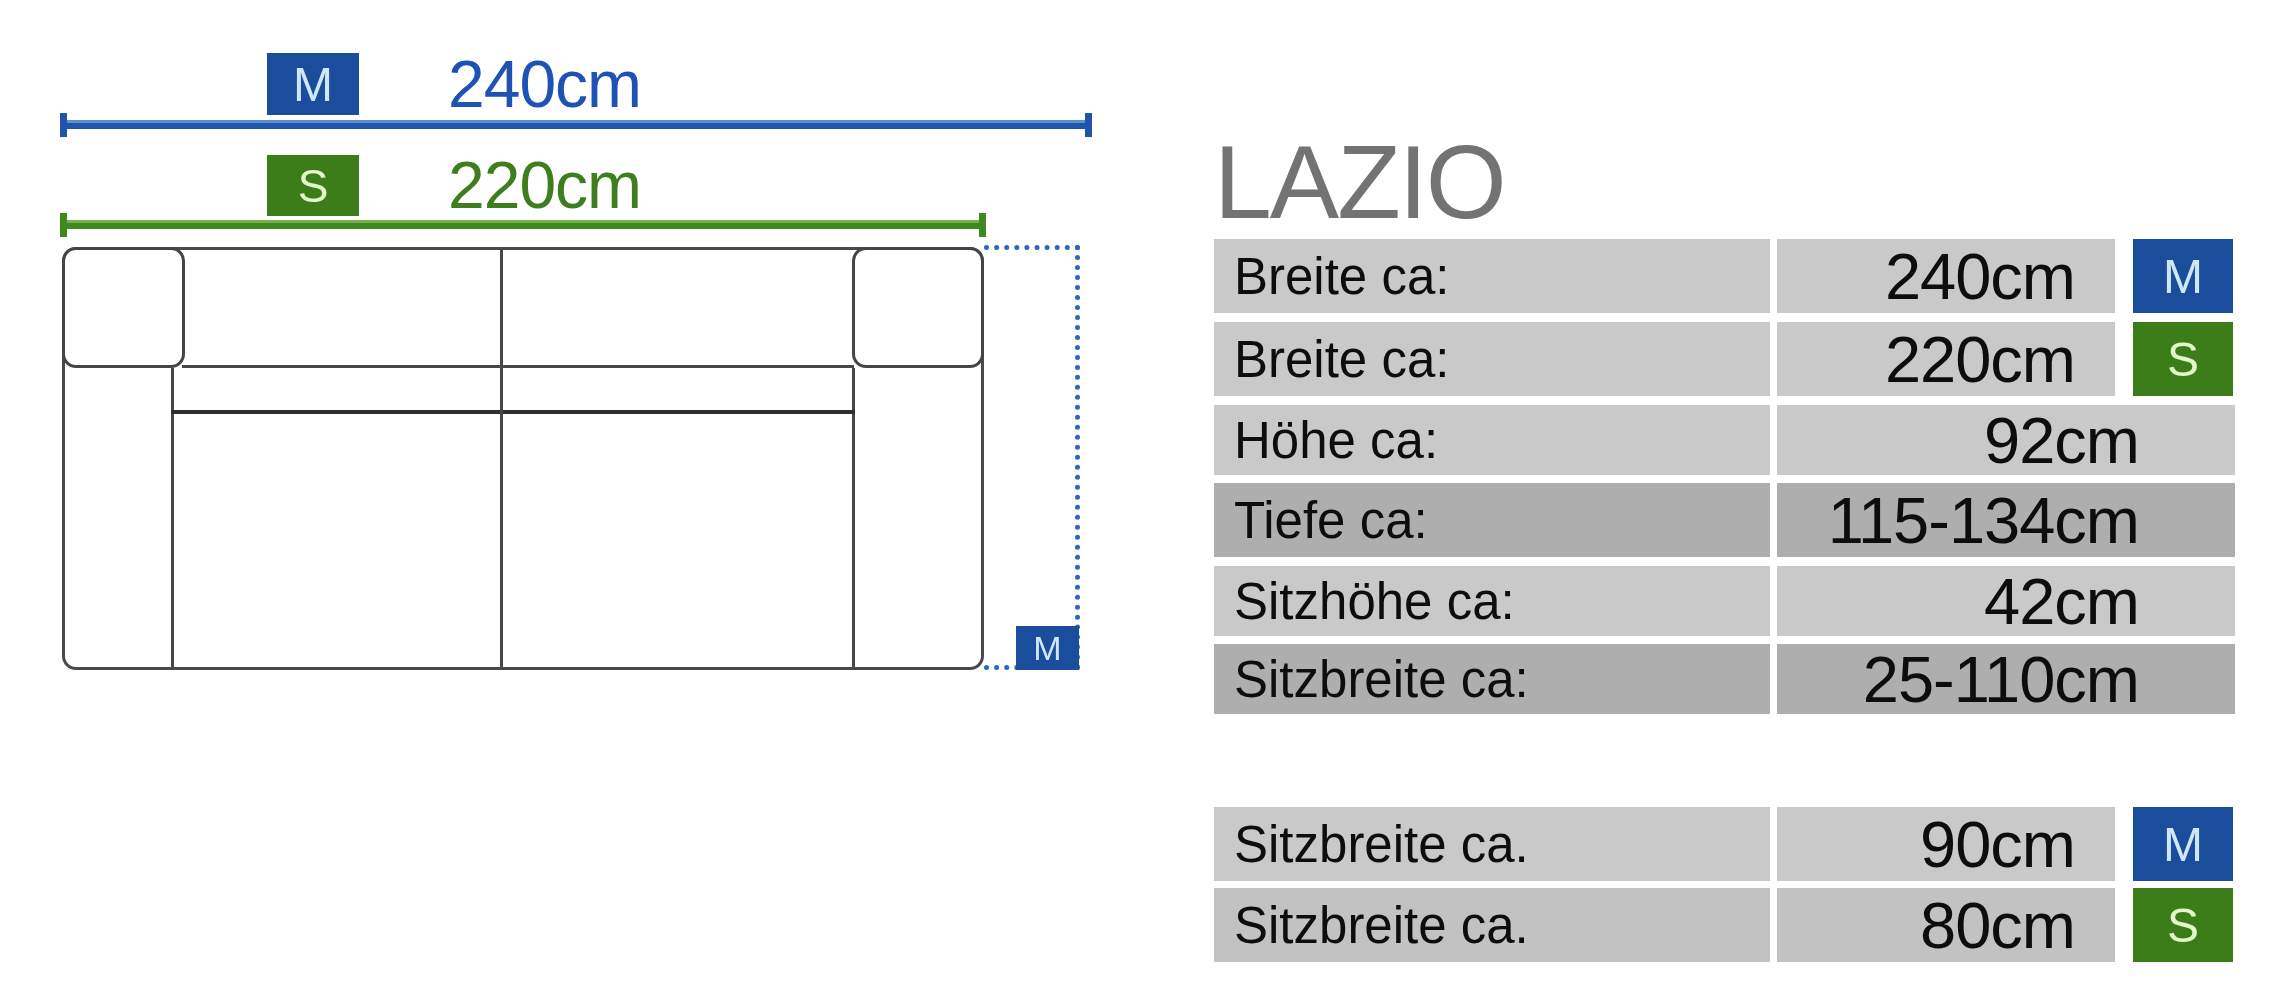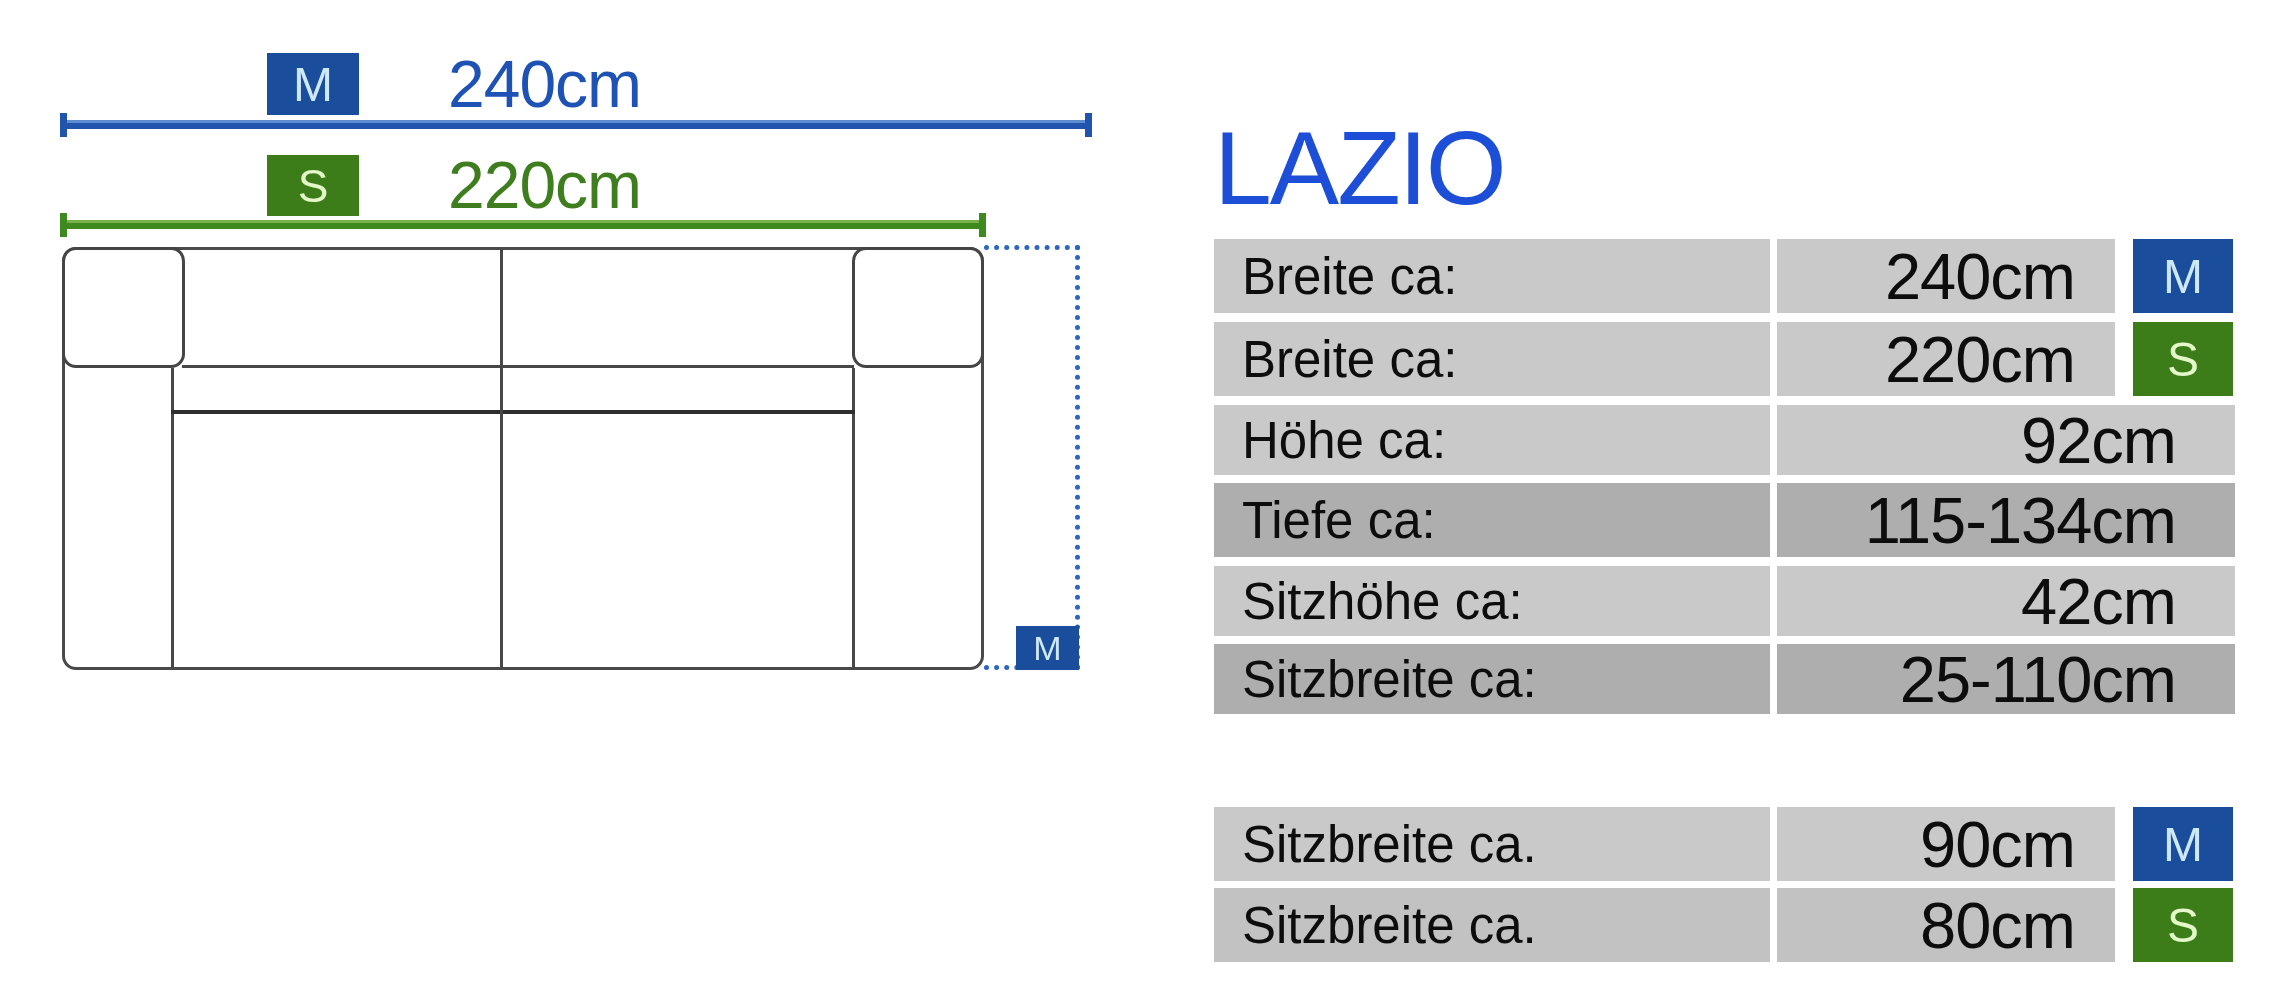--- a/index.html
+++ b/index.html
@@ -44,28 +44,28 @@
     border-top:5px dotted #2c66c2;border-right:5px dotted #2c66c2;border-bottom:5px dotted #2c66c2;
     box-sizing:border-box;
   }
   .ext-badge{
     position:absolute;left:1016px;top:626px;width:63px;height:44px;
     background:#1a4d9c;color:#cfe8f7;font-size:34px;
     display:flex;align-items:center;justify-content:center;
   }
   
   .page-title{
-    position:absolute;left:1214px;top:116px;
-    font-size:104px;line-height:1;letter-spacing:-2px;color:#1d4ed8;text-align:center;
+    position:absolute;left:1214px;top:130px;
+    font-size:104px;line-height:1;letter-spacing:-2px;color:#737373;text-align:center;
   }
   .trow{position:absolute;left:1214px;height:74px;}
   .cell{position:absolute;top:0;height:100%;display:flex;align-items:center;box-sizing:border-box;}
-  .cell.label{left:0;width:556px;padding-left:28px;font-size:51px;color:#0d0d0d;}
+  .cell.label{left:0;width:556px;padding-left:20px;font-size:51px;color:#0d0d0d;}
   .cell.value{left:563px;justify-content:flex-end;font-size:65px;letter-spacing:-1px;color:#0d0d0d;}
-  .cell.value.full{width:458px;padding-right:59px;}
+  .cell.value.full{width:458px;padding-right:96px;}
   .cell.value.short{width:338px;padding-right:40px;}
   .trow.light .cell{background:#c9c9c9;}
   .trow.light2 .cell{background:#c2c2c2;}
   .trow.dark .cell{background:#aeaeae;}
   .v-blue{color:#2152b3;}
   .v-green{color:#41811f;}
   .row-badge{
     position:absolute;left:919px;top:0;width:100px;height:100%;
     display:flex;align-items:center;justify-content:center;font-size:48px;
   }

